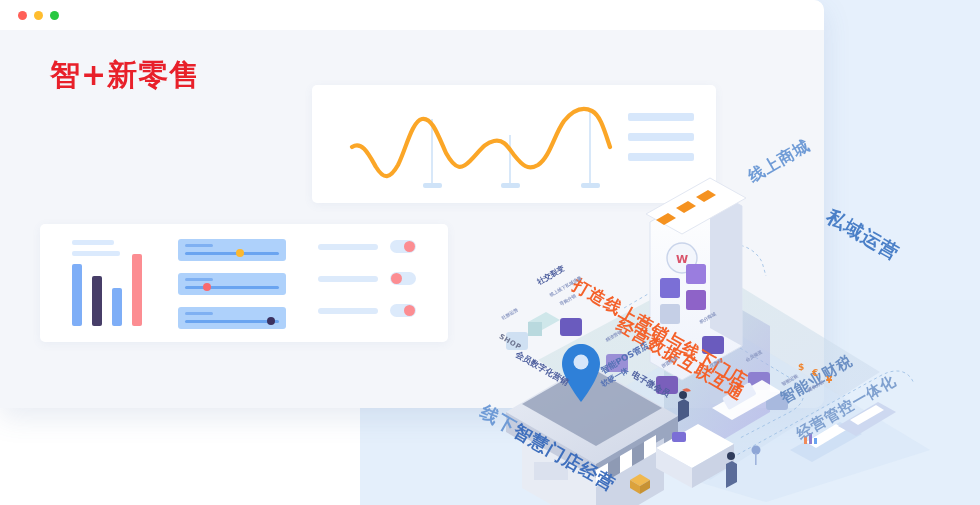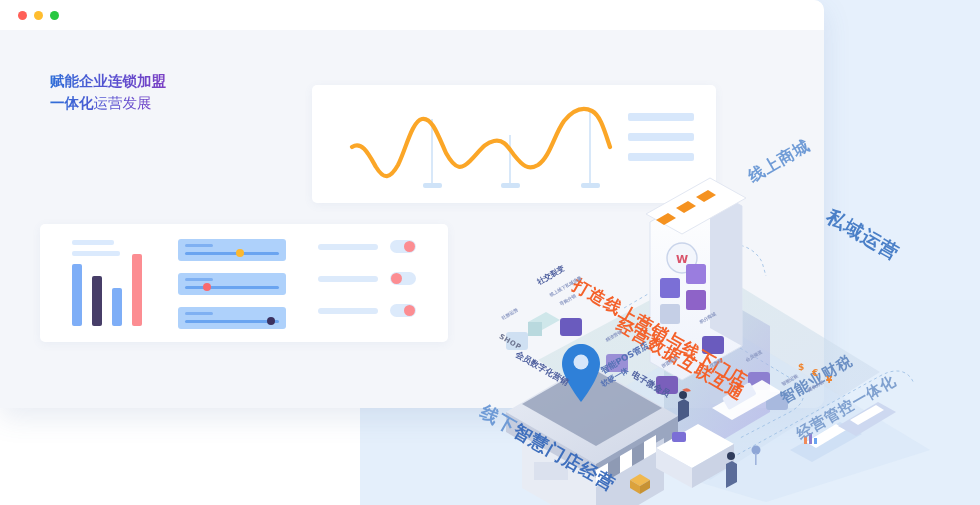--- a/index.html
+++ b/index.html
@@ -167,28 +167,21 @@
 
     <div class="titlebar">
       <span class="dot r"></span>
       <span class="dot y"></span>
       <span class="dot g"></span>
     </div>
 
     <div class="win-body"></div>
 
     <div class="hero">
-      <div class="hero-sub">
-        <div class="ln1">
-          <span>赋能企业</span><span>连锁加盟</span>
-        </div>
-        <div class="ln2">
-          <span>一体化</span><span class="lite">运营发展</span>
-        </div>
-      </div>
+      <div class="hero-title">智+新零售</div>
     </div>
 
     <div class="card chart-card">
       <svg width="300" height="106" viewBox="0 0 300 106">
         <g>
           <line x1="90" y1="28" x2="90" y2="94" stroke="#cfe3f8" stroke-width="1.6"></line>
           <rect x="81" y="92" width="19" height="5" rx="2" fill="#cfe3f8"></rect>
           <line x1="168" y1="44" x2="168" y2="94" stroke="#cfe3f8" stroke-width="1.6"></line>
           <rect x="159" y="92" width="19" height="5" rx="2" fill="#cfe3f8"></rect>
           <line x1="248" y1="18" x2="248" y2="94" stroke="#cfe3f8" stroke-width="1.6"></line>

